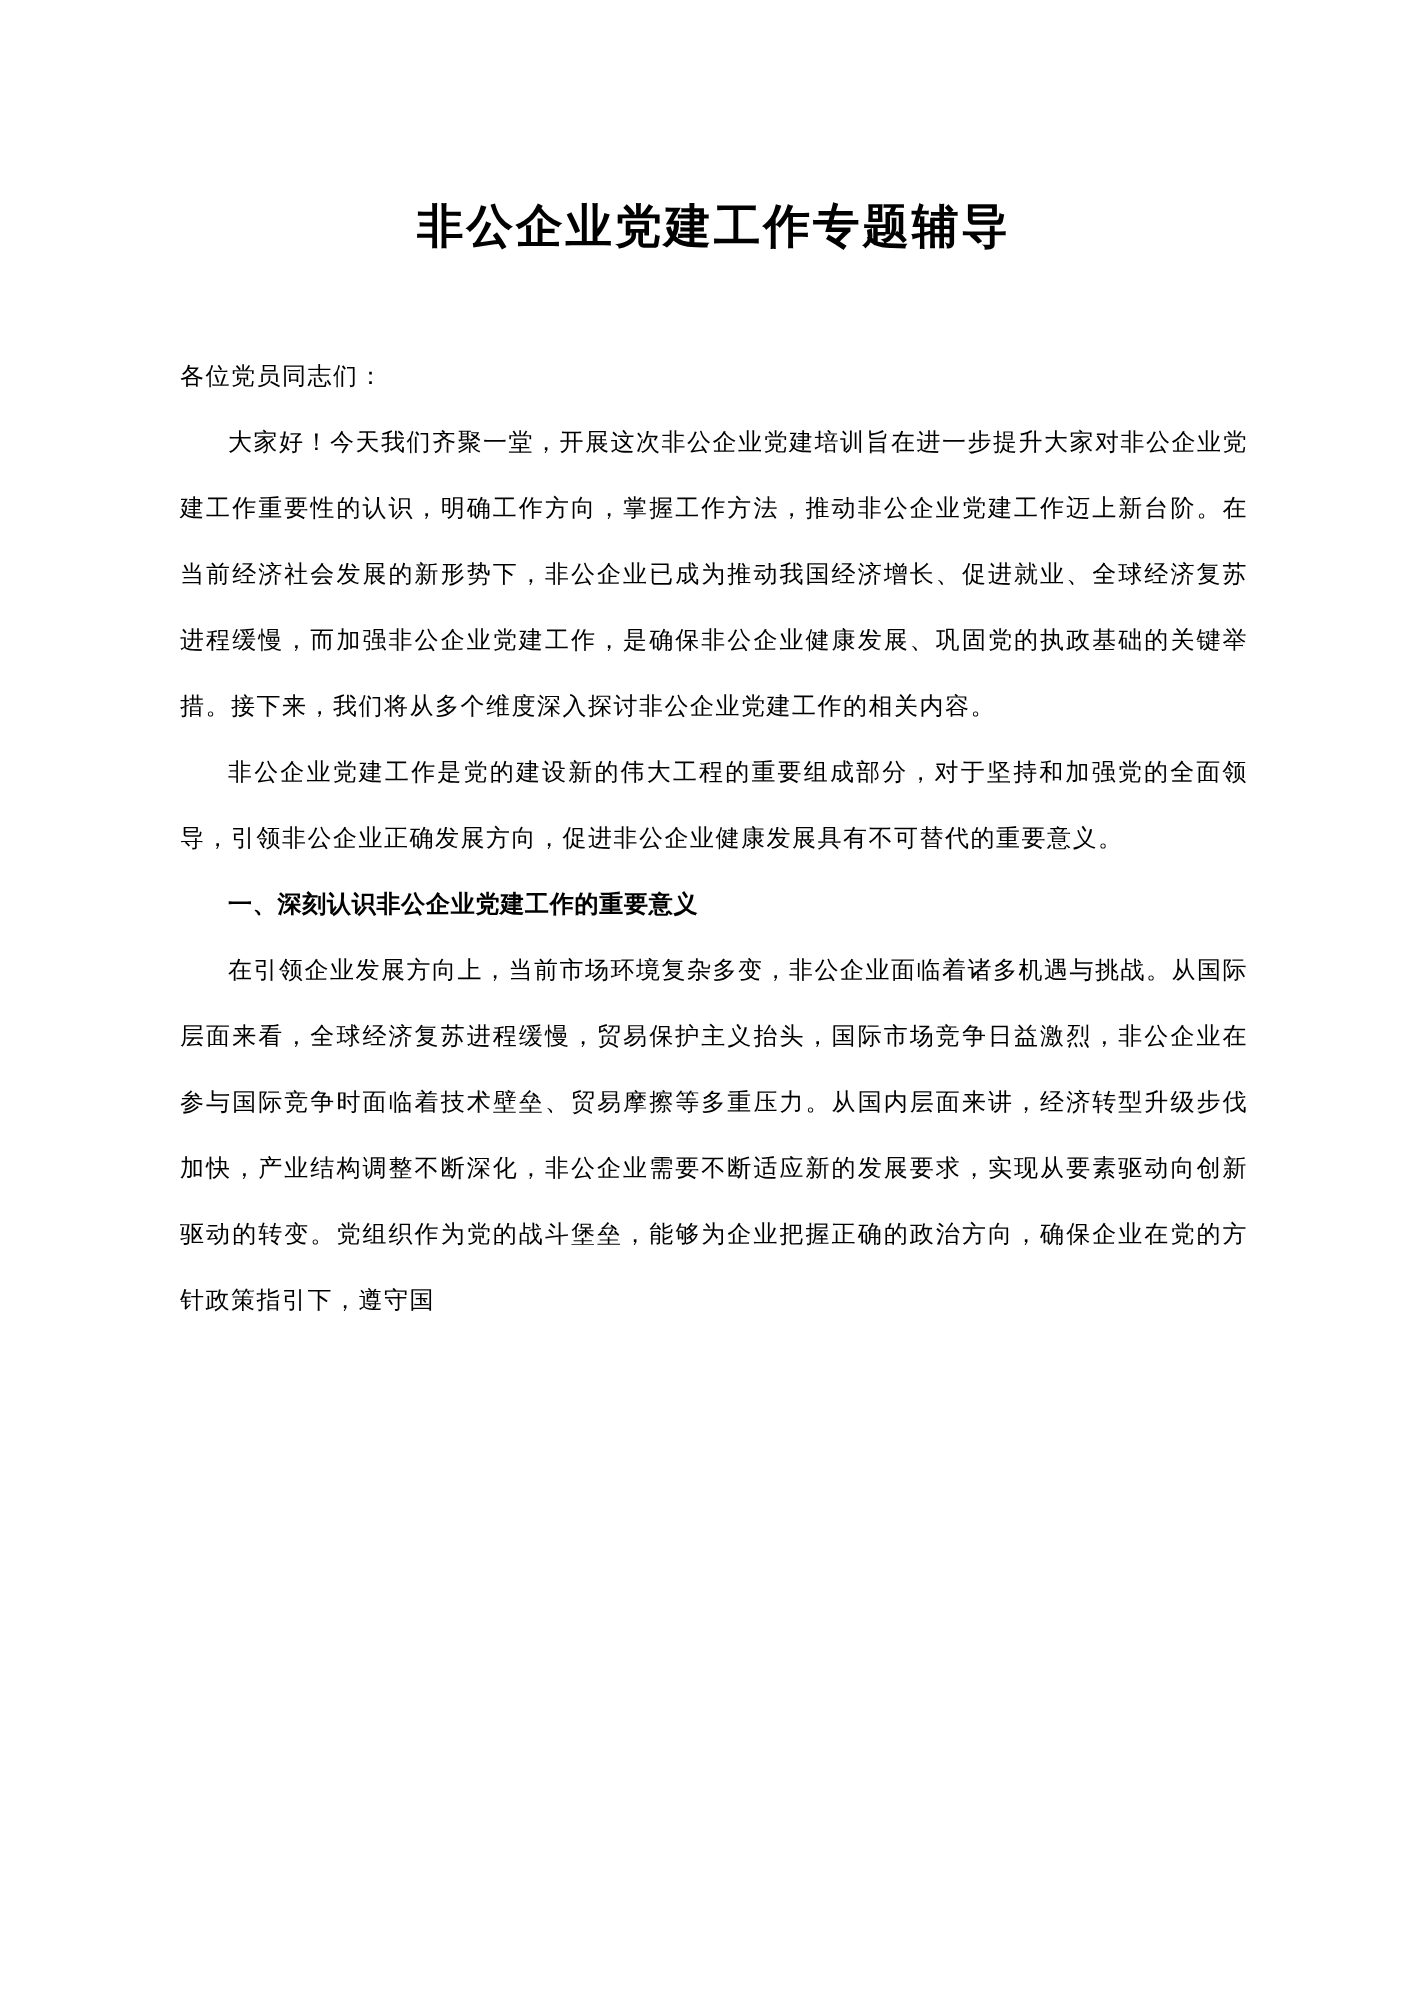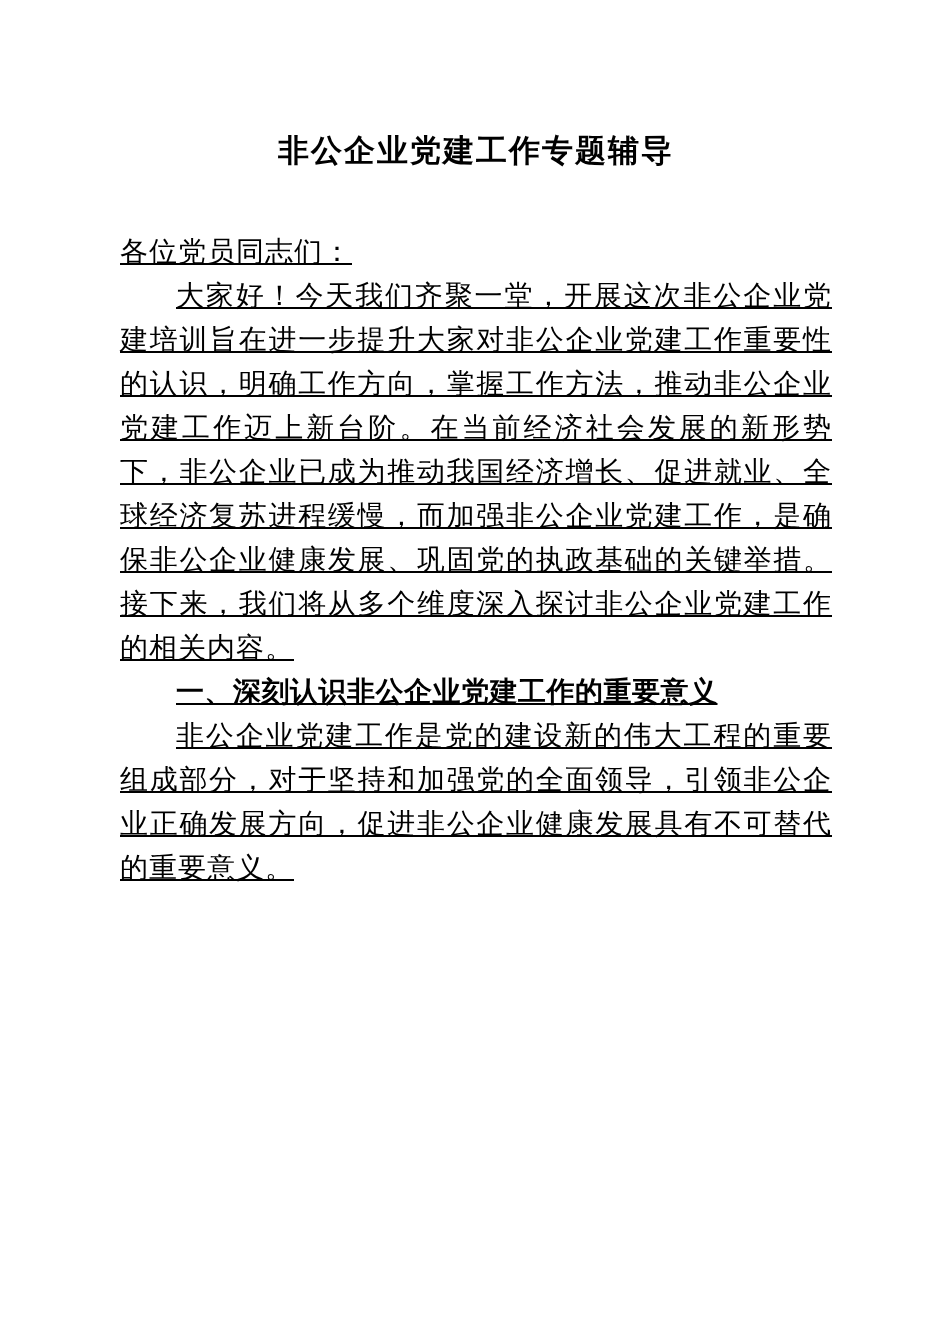--- a/index.html
+++ b/index.html
@@ -31,26 +31,25 @@
       text-align: center;
       font-size: 31px;
       font-weight: bold;
       letter-spacing: 2px;
       font-family: "Liberation Serif", "DejaVu Serif", serif;
     }
 
     
     .para {
       margin: 0;
-      font-size: 28px;
+      font-size: 16px;
       line-height: 44px;
       text-align: justify;
       letter-spacing: 1px;
       word-break: break-all;
-      text-decoration: underline;
     }
     .para.indent {
       text-indent: 2em;
     }
     .para.heading {
       font-weight: bold;
       text-indent: 2em;
       font-family: "Liberation Sans", "DejaVu Sans", sans-serif;
       letter-spacing: 0.5px;
     }
@@ -59,18 +58,19 @@
 <body>
 
 <div class="page">
 
   <h1 class="doc-title">非公企业党建工作专题辅导</h1>
 
   <p class="para">各位党员同志们：</p>
 
   <p class="para indent">大家好！今天我们齐聚一堂，开展这次非公企业党建培训旨在进一步提升大家对非公企业党建工作重要性的认识，明确工作方向，掌握工作方法，推动非公企业党建工作迈上新台阶。在当前经济社会发展的新形势下，非公企业已成为推动我国经济增长、促进就业、全球经济复苏进程缓慢，而加强非公企业党建工作，是确保非公企业健康发展、巩固党的执政基础的关键举措。接下来，我们将从多个维度深入探讨非公企业党建工作的相关内容。</p>
 
+  <p class="para indent">非公企业党建工作是党的建设新的伟大工程的重要组成部分，对于坚持和加强党的全面领导，引领非公企业正确发展方向，促进非公企业健康发展具有不可替代的重要意义。</p>
+
   <p class="para heading">一、深刻认识非公企业党建工作的重要意义</p>
 
-  <p class="para indent">非公企业党建工作是党的建设新的伟大工程的重要组成部分，对于坚持和加强党的全面领导，引领非公企业正确发展方向，促进非公企业健康发展具有不可替代的重要意义。</p>
-
+  <p class="para indent">在引领企业发展方向上，当前市场环境复杂多变，非公企业面临着诸多机遇与挑战。从国际层面来看，全球经济复苏进程缓慢，贸易保护主义抬头，国际市场竞争日益激烈，非公企业在参与国际竞争时面临着技术壁垒、贸易摩擦等多重压力。从国内层面来讲，经济转型升级步伐加快，产业结构调整不断深化，非公企业需要不断适应新的发展要求，实现从要素驱动向创新驱动的转变。党组织作为党的战斗堡垒，能够为企业把握正确的政治方向，确保企业在党的方针政策指引下，遵守国</p>
 
 </div>
 
 </body></html>

